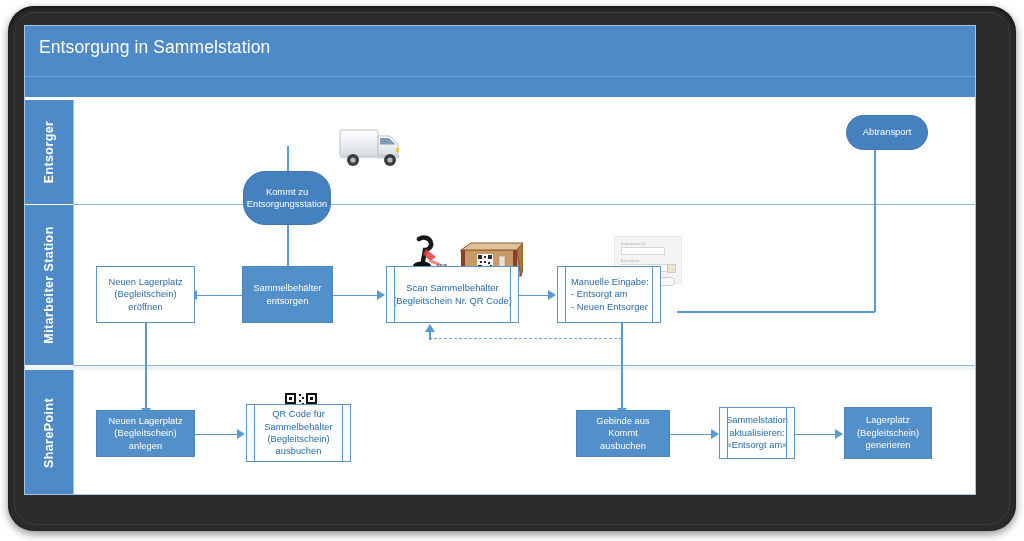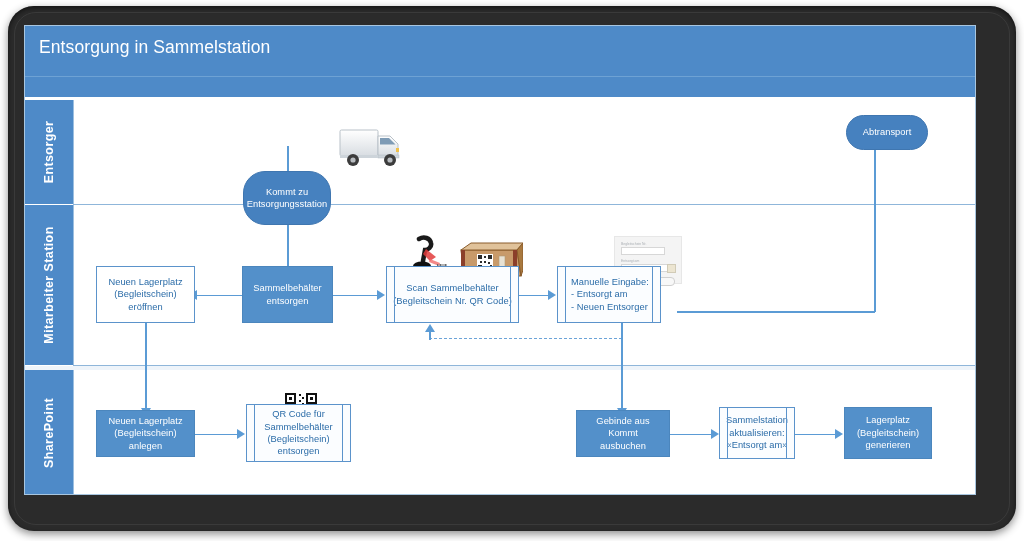--- a/index.html
+++ b/index.html
@@ -452,21 +452,21 @@
   <div class="node node-solid" style="left:71px;top:384px;width:99px;height:47px;">
     <span class="lbl">Neuen Lagerplatz
 (Begleitschein)
 anlegen</span>
   </div>
 
   <div class="node node-pdp" style="left:221px;top:378px;width:105px;height:58px;">
     <span class="lbl">QR Code für
 Sammelbehälter
 (Begleitschein)
-entsorgen</span>
+ausbuchen</span>
   </div>
 
   <div class="node node-solid" style="left:551px;top:384px;width:94px;height:47px;">
     <span class="lbl">Gebinde aus Kommt
 ausbuchen</span>
   </div>
 
   <div class="node node-pdp" style="left:694px;top:381px;width:76px;height:52px;">
     <span class="lbl">Sammelstation
 aktualisieren:

